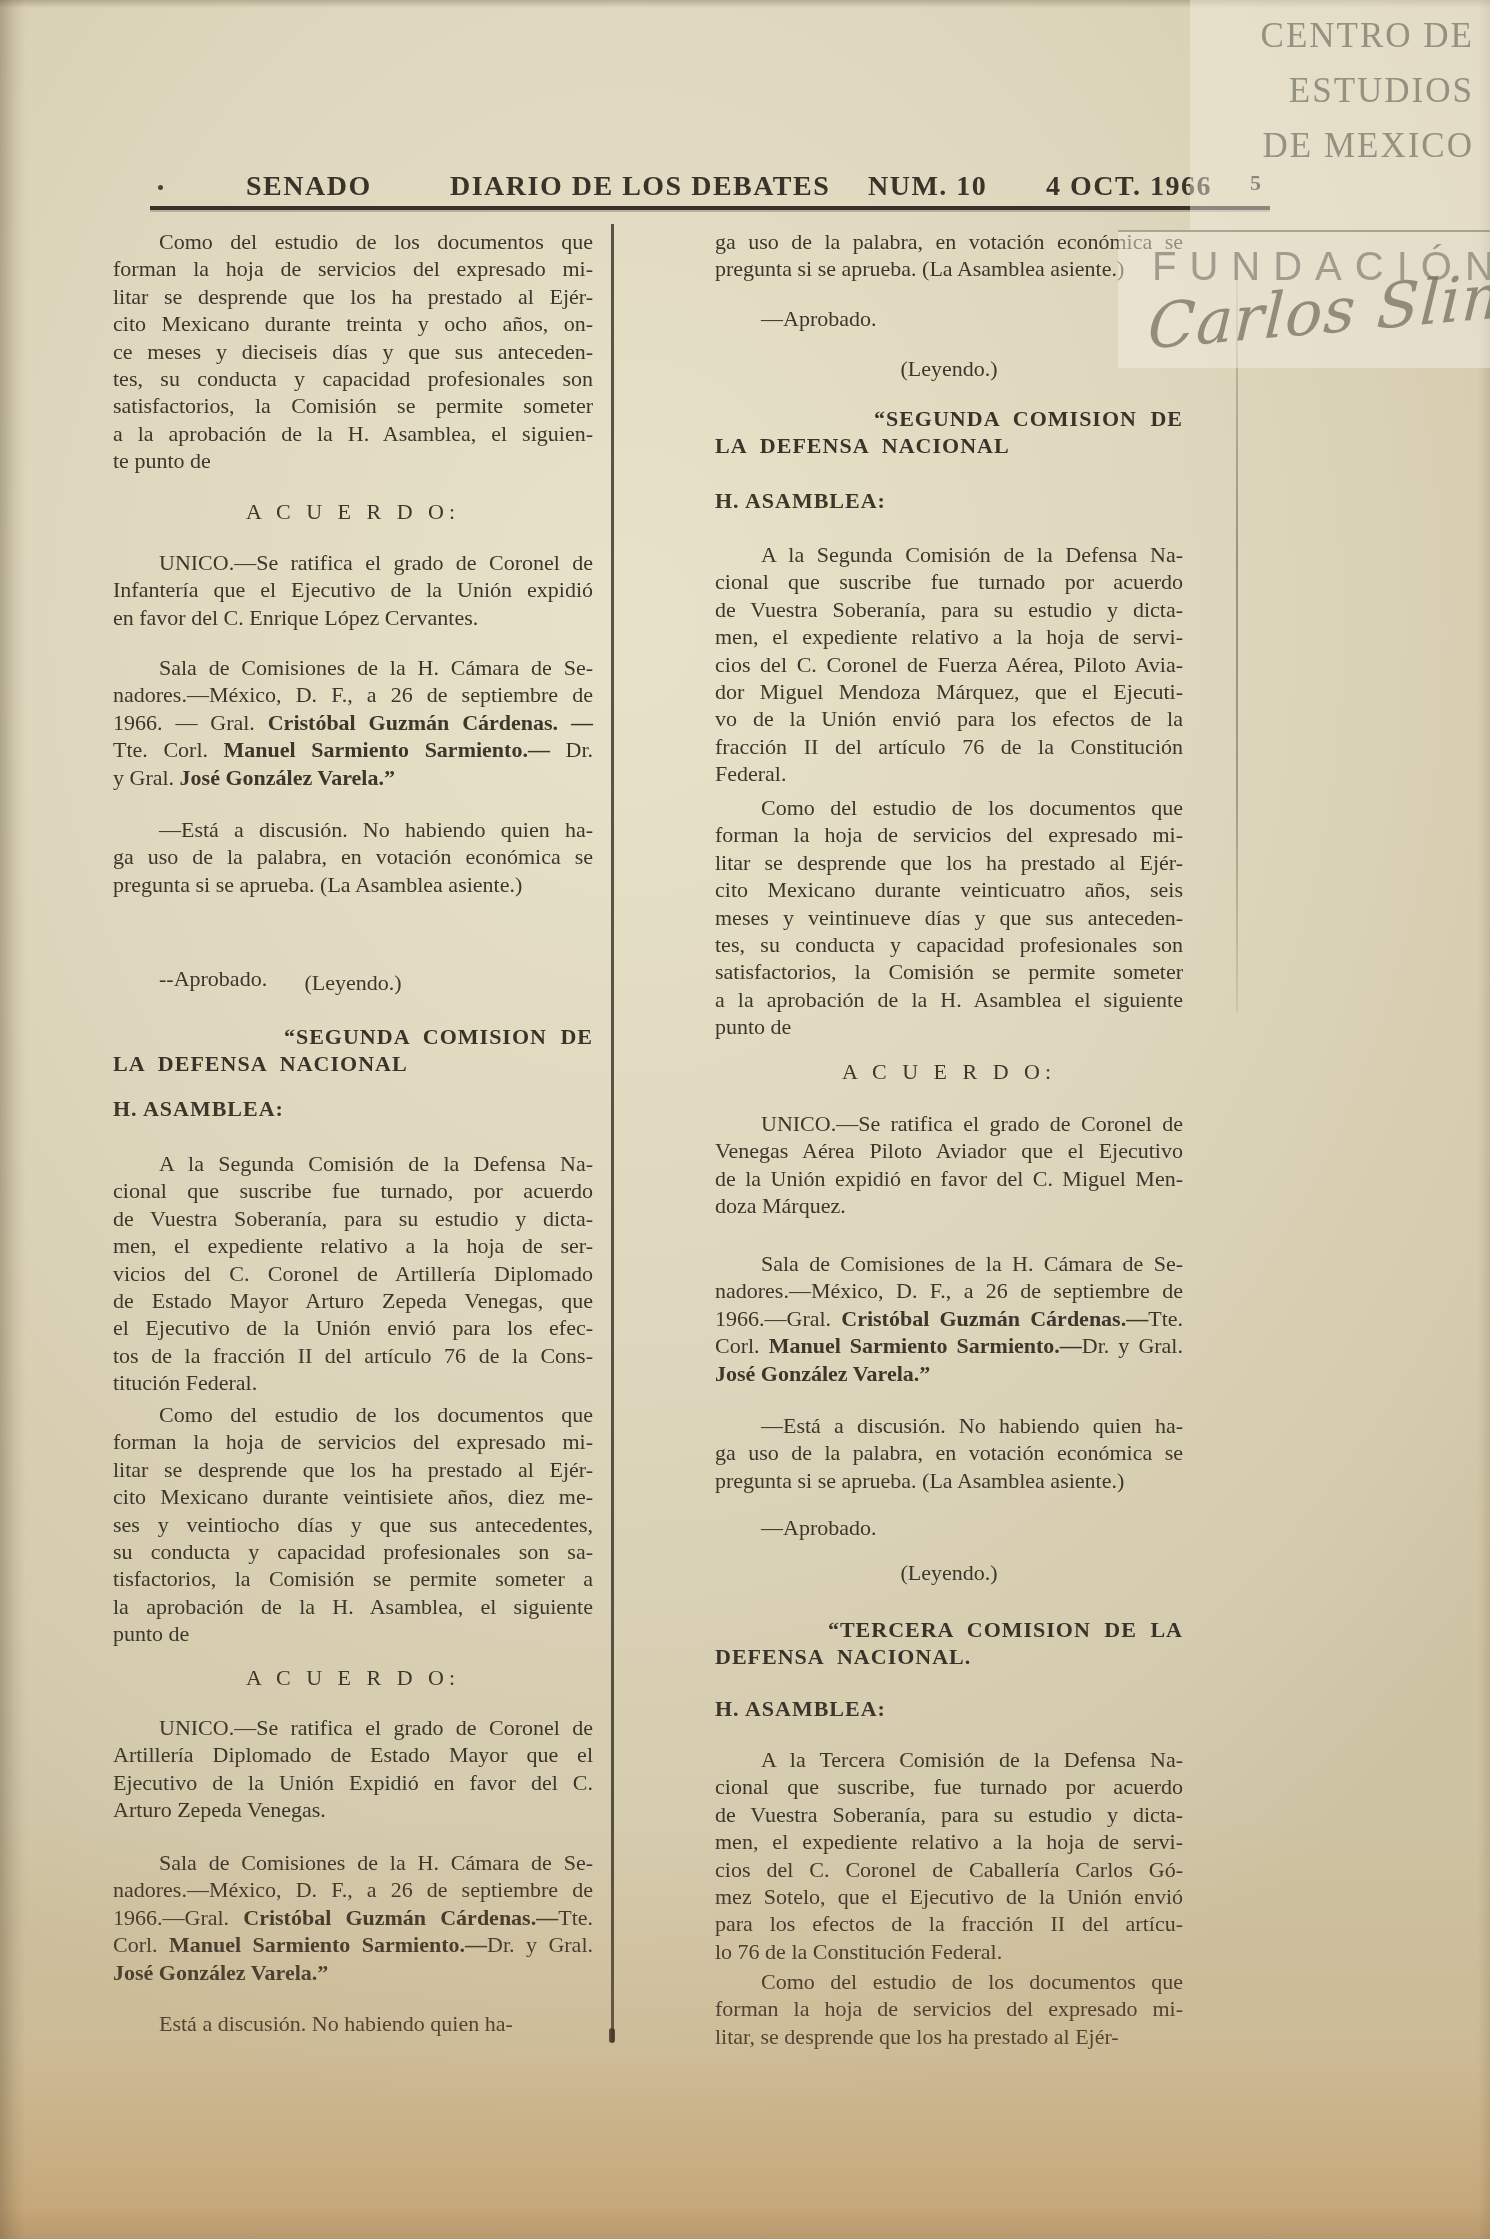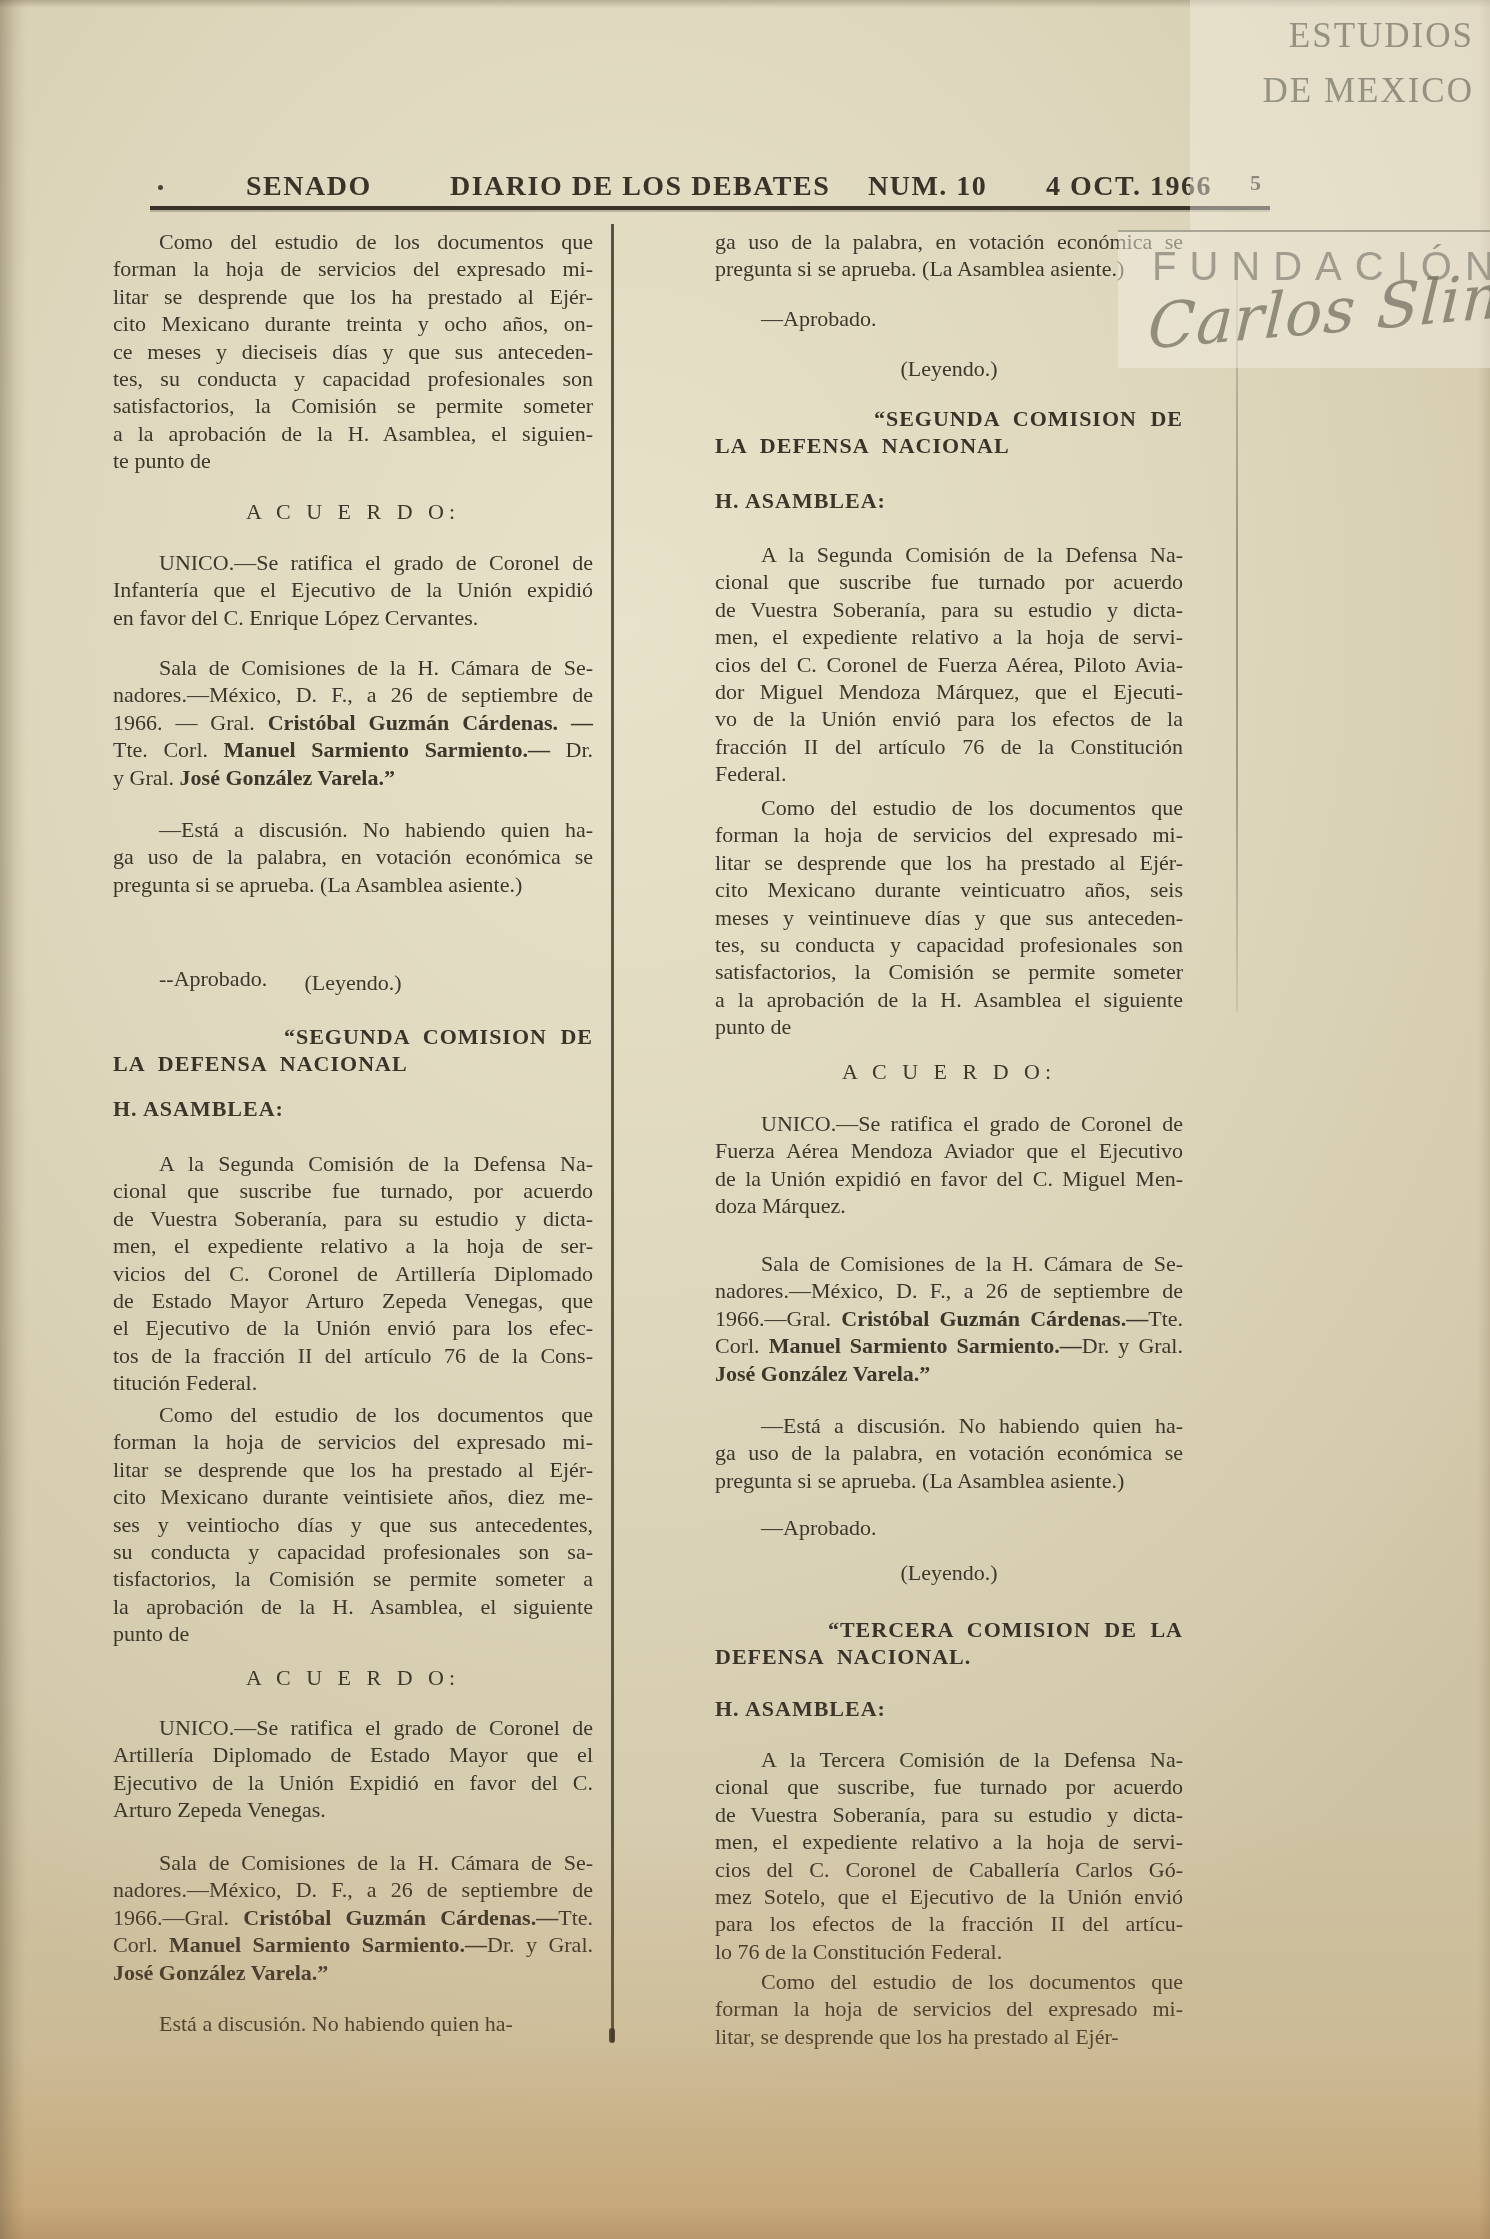--- a/index.html
+++ b/index.html
@@ -184,21 +184,21 @@
         <div class="ln">cito Mexicano durante veinticuatro años, seis</div>
         <div class="ln">meses y veintinueve días y que sus anteceden-</div>
         <div class="ln">tes, su conducta y capacidad profesionales son</div>
         <div class="ln">satisfactorios, la Comisión se permite someter</div>
         <div class="ln">a la aprobación de la H. Asamblea el siguiente</div>
         <div class="ln">punto de</div>
       </div>
     <div class="blk ctr" style="top:1058px;">A C U E R D O:</div>
     <div class="blk ind" style="top:1110px;">
         <div class="ln">UNICO.—Se ratifica el grado de Coronel de</div>
-        <div class="ln">Fuerza Aérea Mendoza Aviador que el Ejecutivo</div>
+        <div class="ln">Venegas Aérea Piloto Aviador que el Ejecutivo</div>
         <div class="ln">de la Unión expidió en favor del C. Miguel Men-</div>
         <div class="ln">doza Márquez.</div>
       </div>
     <div class="blk ind" style="top:1250px;">
       <div class="ln">Sala de Comisiones de la H. Cámara de Se-</div>
       <div class="ln">nadores.—México, D. F., a 26 de septiembre de</div>
       <div class="ln"><span>1966.—Gral. </span><span class="b">Cristóbal Guzmán Cárdenas.—</span><span>Tte.</span></div>
       <div class="ln"><span>Corl. </span><span class="b">Manuel Sarmiento Sarmiento.—</span><span>Dr. y Gral.</span></div>
       <div class="ln"><span class="b">José González Varela.”</span></div>
     </div>
@@ -230,20 +230,21 @@
         <div class="ln">litar, se desprende que los ha prestado al Ejér-</div>
       </div>
   </div>
 
   <div class="ov" id="ov-bottom"></div>
   <div class="ov" id="ov-left"></div>
   <div class="ov" id="ov-top"></div>
   <div class="ov" id="ov-right"></div>
 
   <div class="wm" id="wm-top">
+    <div>CENTRO DE</div>
     <div>ESTUDIOS</div>
     <div>DE MEXICO</div>
   </div>
   <div class="wm" id="wm-band">
     <div id="wm-fund">FUNDACIÓN</div>
   </div>
   <div class="wm" id="wm-sig">Carlos Slim</div>
 
 </div>
 

